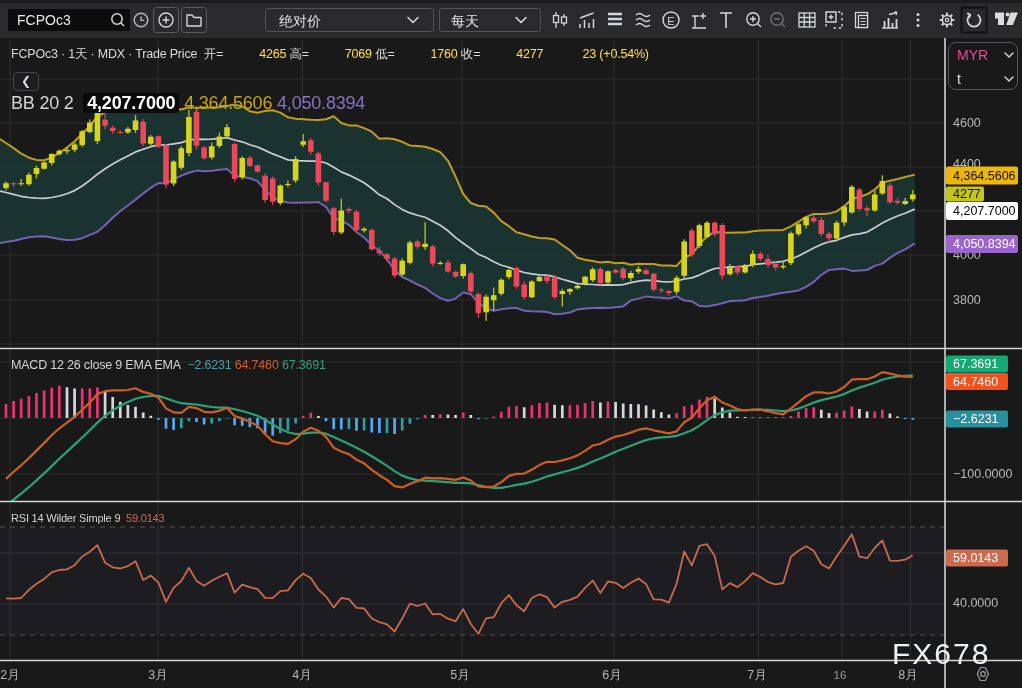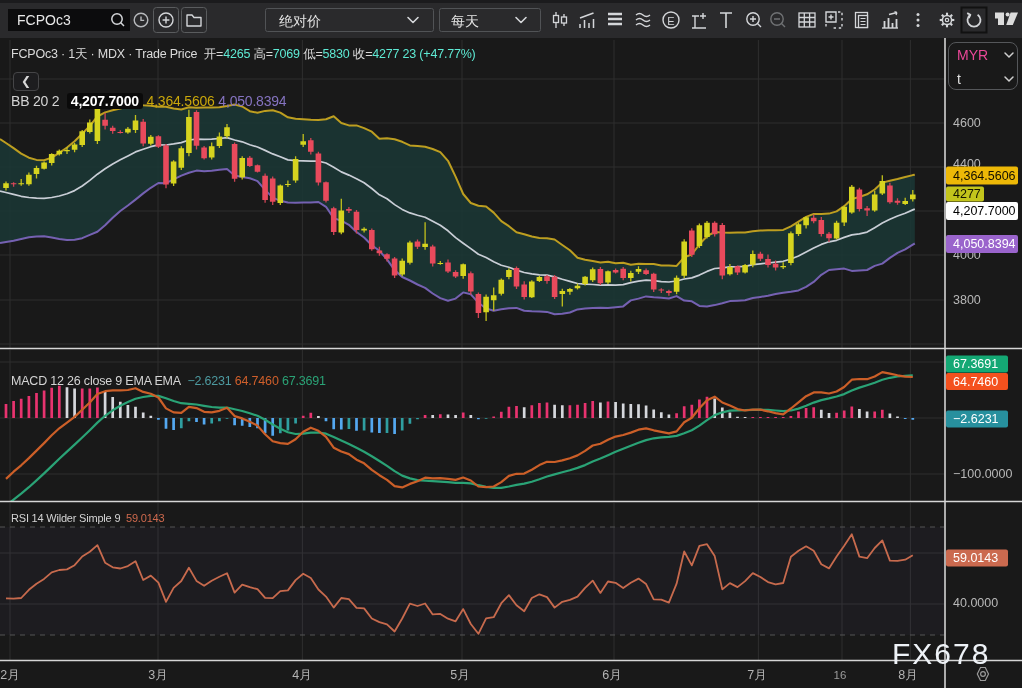--- a/index.html
+++ b/index.html
@@ -1,21 +1,21 @@
 <!DOCTYPE html>
 <html><head><meta charset="utf-8">
 <style>
 * { margin:0; padding:0; box-sizing:border-box; }
 html,body { width:1022px; height:688px; background:#191919; overflow:hidden;
   font-family:"Liberation Sans", sans-serif; }
 #stage { position:relative; width:1022px; height:688px; background:#191919; }
 #toolbar { position:absolute; left:0; top:0; width:1022px; height:38px; background:#2a2a2c;
   border-top:3px solid #1b1b1d; }
 .leg { position:absolute; white-space:nowrap; font-size:12.5px; color:#dadada; letter-spacing:-0.2px; }
-.leg .y { color:#5eead4; }
+.leg .y { color:#fde047;margin-left:36px; }
 .backbtn { position:absolute; left:13px; top:72px; width:26px; height:19px; background:#1d1d1f;
   border:1px solid #454547; border-radius:4px; color:#d8d8d8; font-size:12px; text-align:center;
   line-height:17px; }
 .chip { background:#0a0a0a; border-radius:3px; padding:0 4px; font-weight:bold; color:#ffffff; }
 #wm { position:absolute; left:892px; top:637px; font-size:30px; font-weight:normal; color:#eef2f7;
   letter-spacing:2px; }
 </style></head>
 <body>
 <div id="stage">
 <svg width="1022" height="688" style="position:absolute;left:0;top:0">
@@ -193,24 +193,24 @@
       </g>
 <rect x="961.5" y="7.5" width="25" height="25" fill="none" stroke="#111111" stroke-width="2"></rect>
 <g transform="translate(974,20)">
         <path d="M3.6,-5.3 A6.5,6.5 0 1 1 -3.6,-5.3" stroke="#d4d6d9" stroke-width="1.8" fill="none"></path>
         <path d="M-6.8,-6.9l3.2,1.6 -1.6,3.4" stroke="#d4d6d9" stroke-width="1.8" fill="none" stroke-linejoin="round"></path>
       </g>
 <path d="M995,12.5h9v12.5h-6v-6.5h-3z" fill="#dcdcdc"></path>
 <circle cx="1007.6" cy="14.6" r="2" fill="#dcdcdc"></circle>
 <path d="M1010.6,12.5h7.4l-5.2,12.5h-6.6z" fill="#dcdcdc"></path>
 </svg>
-<div class="leg" style="left:11px; top:46px;">FCPOc3 · 1天 · MDX · Trade Price&nbsp;&nbsp;开=<span class="y">4265</span> 高=<span class="y">7069</span> 低=<span class="y">5830</span> 收=<span class="y">4277</span> <span class="y">23 (+47.77%)</span></div>
+<div class="leg" style="left:11px; top:46px;">FCPOc3 · 1天 · MDX · Trade Price&nbsp;&nbsp;开=<span class="y">4265</span> 高=<span class="y">7069</span> 低=<span class="y">1760</span> 收=<span class="y">4277</span> <span class="y">23 (+0.54%)</span></div>
 <div class="backbtn">❮</div>
-<div class="leg" style="left:11px; top:93px; font-size:14px; color:#d4d4d4;">BB 20 2&nbsp; <span class="chip">4,207.7000</span> <span style="color:#c9a70b">4,364.5606</span> <span style="color:#8573c0">4,050.8394</span></div>
-<div class="leg" style="left:11px; top:358px; font-size:12.5px; color:#d4d4d4;margin-top:16px;">MACD 12 26 close 9 EMA EMA&nbsp; <span style="color:#4d9aa0">−2.6231</span> <span style="color:#cf5f2b">64.7460</span> <span style="color:#2aa376">67.3691</span></div>
+<div class="leg" style="left:11px; top:93px; font-size:18px; color:#d4d4d4;">BB 20 2&nbsp; <span class="chip">4,207.7000</span> <span style="color:#c9a70b">4,364.5606</span> <span style="color:#8573c0">4,050.8394</span></div>
+<div class="leg" style="left:11px; top:358px; font-size:12.5px; color:#d4d4d4;">MACD 12 26 close 9 EMA EMA&nbsp; <span style="color:#4d9aa0">−2.6231</span> <span style="color:#cf5f2b">64.7460</span> <span style="color:#2aa376">67.3691</span></div>
 <div class="leg" style="left:11px; top:512px; font-size:11px; color:#d4d4d4;">RSI 14 Wilder Simple 9&nbsp; <span style="color:#cf6a4e">59.0143</span></div>
 <div id="wm">FX678</div>
 <div style="position:absolute;left:948px;top:42px;width:70px;height:48px;border:1px solid #55575a;border-radius:8px;background:#191919;"></div>
 <div style="position:absolute;left:957px;top:47px;font-size:14px;color:#ec4899;">MYR</div>
 <div style="position:absolute;left:957px;top:71px;font-size:14px;color:#e0e0e0;">t</div>
 <svg width="30" height="60" style="position:absolute;left:1000px;top:42px;">
 <path d="M5,11l4,4l4,-4 M5,35l4,4l4,-4" stroke="#cfcfcf" stroke-width="1.5" fill="none" stroke-linecap="round"></path>
 </svg>
 </div>
 </body></html>

